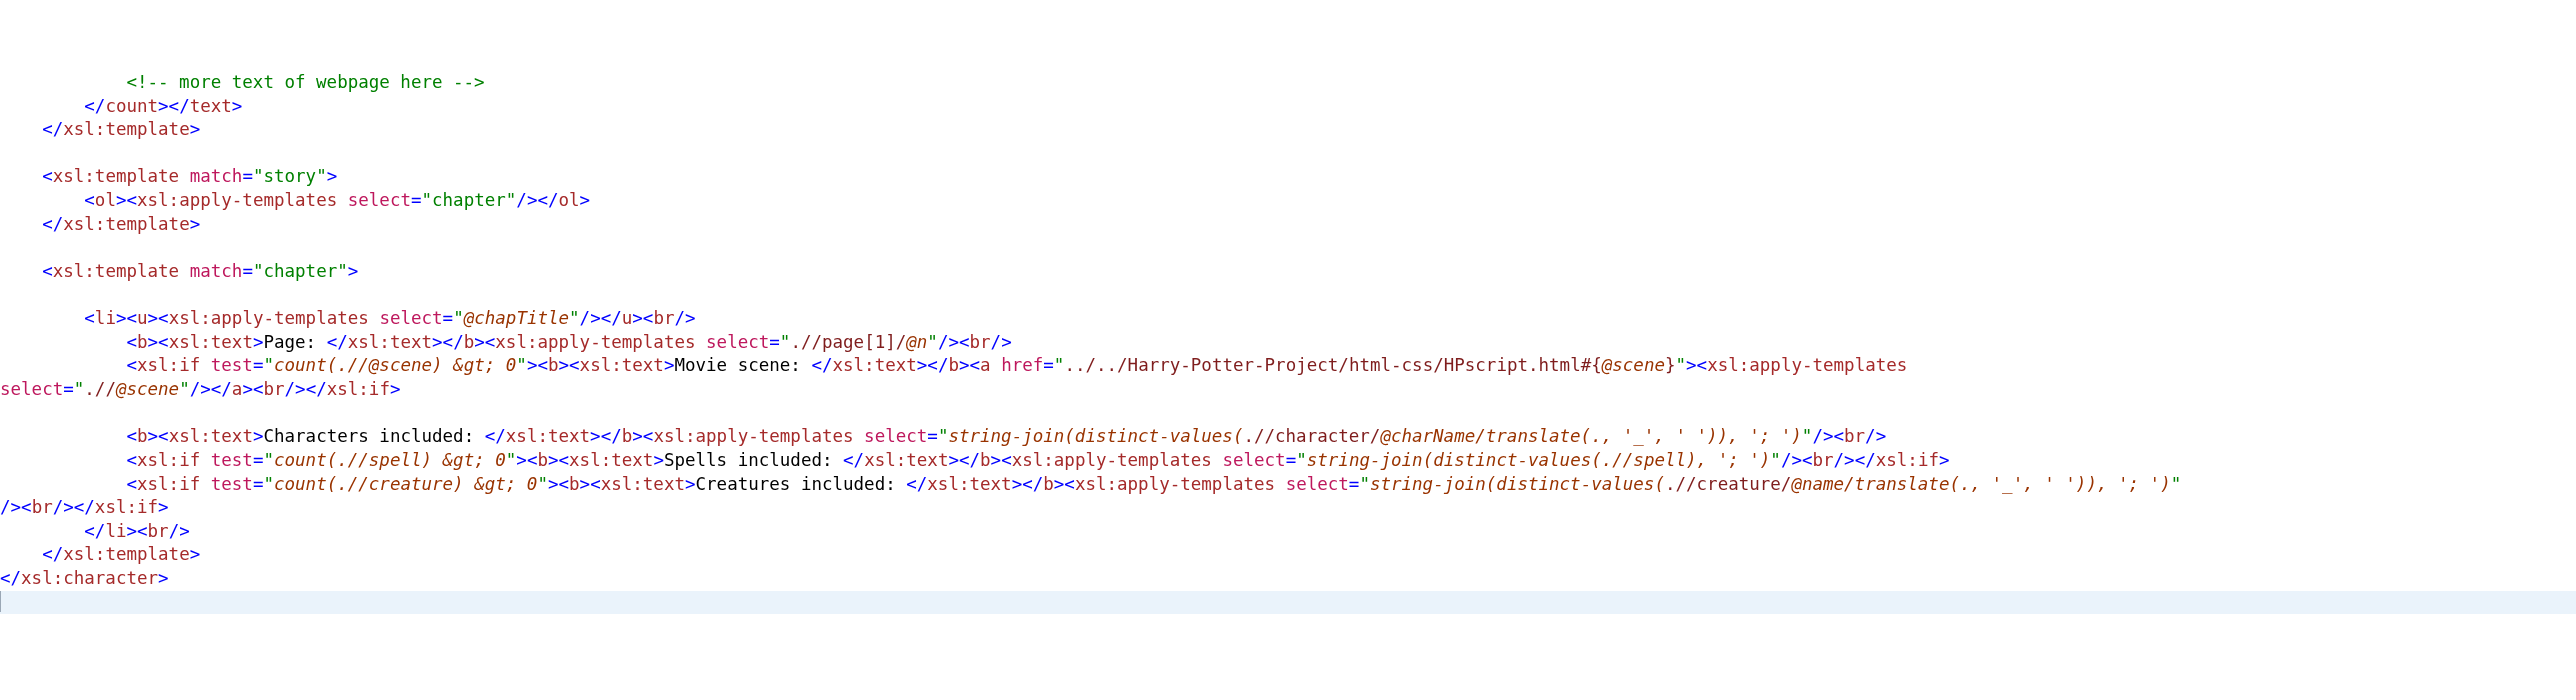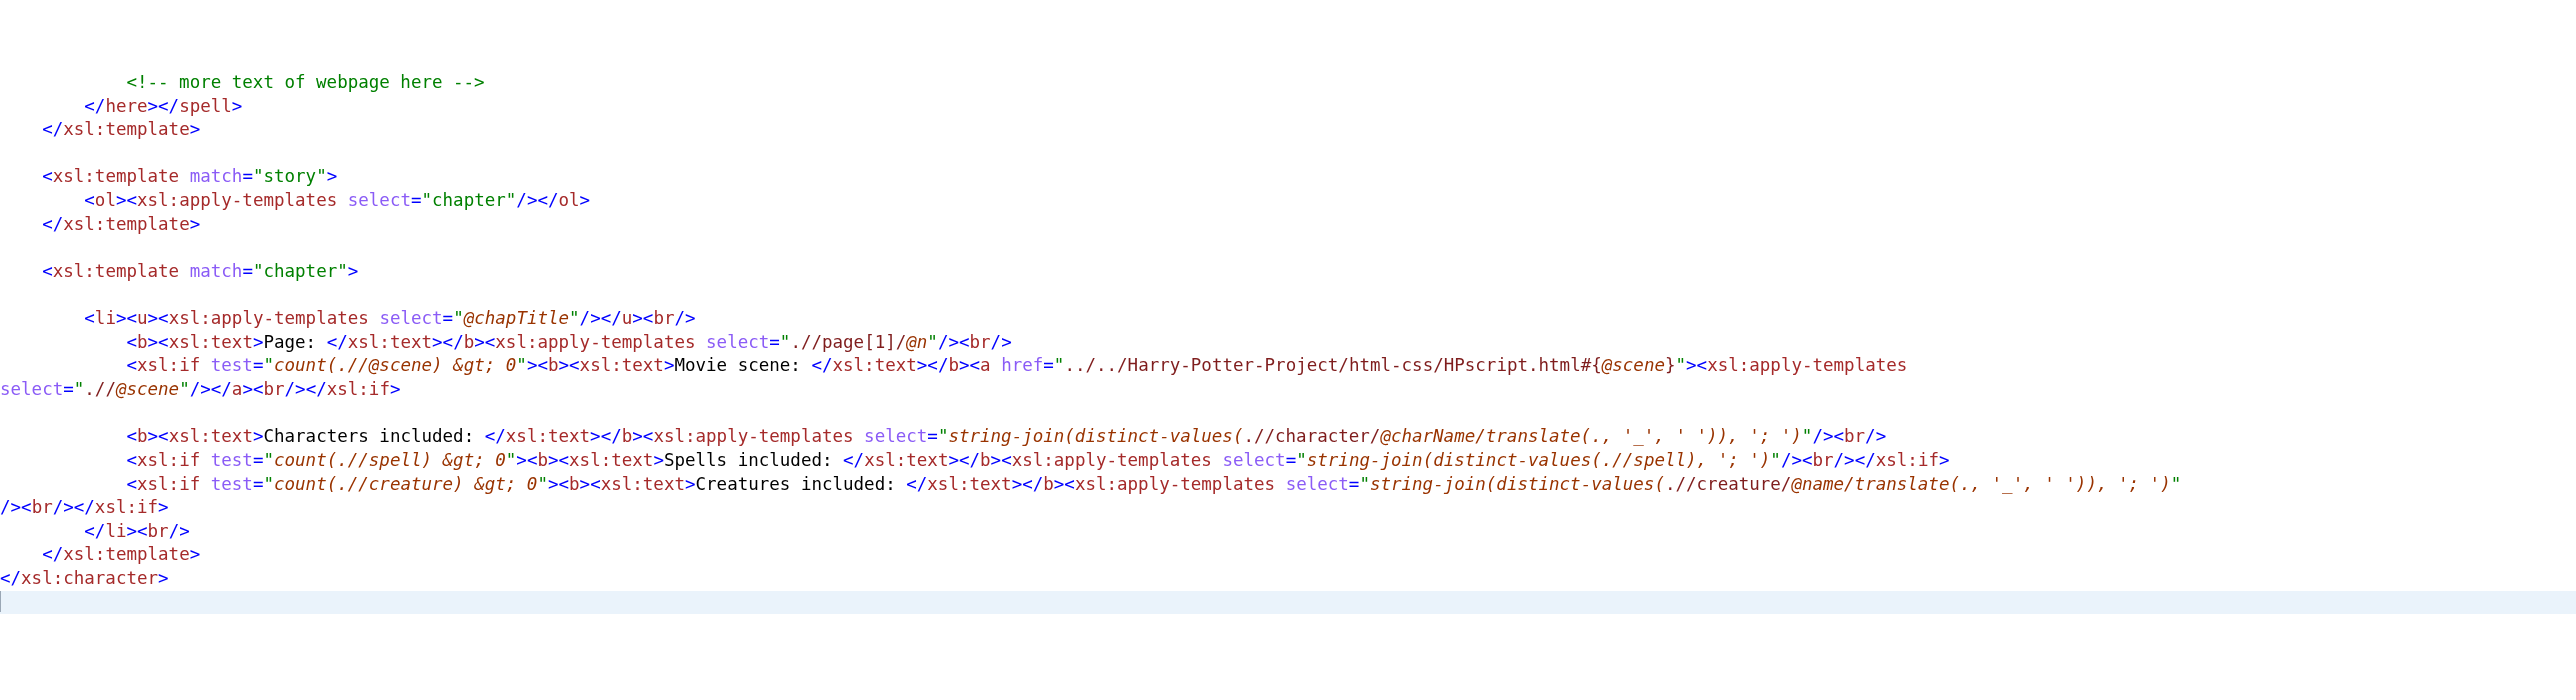--- a/index.html
+++ b/index.html
@@ -7,41 +7,41 @@
     padding: 0;
     font-family: "Menlo", "Consolas", "DejaVu Sans Mono", monospace;
     font-size: 17.5px;
     background: #ffffff;
     white-space: pre;
     line-height: 1.35;
   }
   .code-block { padding: 0; }
   .blue  { color: #0000ff; }
   .green { color: #008000; }
-  .olive { color: #8b5cf6; }
+  .olive { color: #be185d; }
   .str   { color: #008000; }
   .brown { color: #a52a2a; }
   .teal  { color: #7f1d1d; }
   .black { color: #000000; }
   .cbrown { color: #993300; font-style: italic; text-align: right; }
   .cursor {
     display: inline-block;
     width: 1px;
     height: 1.2em;
     background: #9aa7b5;
     vertical-align: text-bottom;
   }
   .highlight-line { background: #eaf3fb; display: block; }
 </style>
 </head>
 <body>
 
 
 <div class="code-block">            <span class="green">&lt;!-- more text of webpage here --&gt;</span>
-        <span class="blue"><span>&lt;/</span><span class="brown">here</span><span>&gt;</span><span>&lt;/</span><span class="brown">spell</span><span>&gt;</span></span>
+        <span class="blue"><span>&lt;/</span><span class="brown">count</span><span>&gt;</span><span>&lt;/</span><span class="brown">text</span><span>&gt;</span></span>
     <span class="blue"><span>&lt;/</span><span class="brown">xsl:template</span><span>&gt;</span></span>
 
     <span class="blue"><span>&lt;</span><span class="brown">xsl:template</span> <span class="olive">match</span>=<span class="str">"story"</span><span>&gt;</span></span>
         <span class="blue"><span>&lt;</span><span class="brown">ol</span><span>&gt;</span><span>&lt;</span><span class="brown">xsl:apply-templates</span> <span class="olive">select</span>=<span class="str">"chapter"</span><span>/&gt;</span><span>&lt;/</span><span class="brown">ol</span><span>&gt;</span></span>
     <span class="blue"><span>&lt;/</span><span class="brown">xsl:template</span><span>&gt;</span></span>
 
     <span class="blue"><span>&lt;</span><span class="brown">xsl:template</span> <span class="olive">match</span>=<span class="str">"chapter"</span><span>&gt;</span></span>
 
         <span class="blue"><span>&lt;</span><span class="brown">li</span><span>&gt;</span><span>&lt;</span><span class="brown">u</span><span>&gt;</span><span>&lt;</span><span class="brown">xsl:apply-templates</span> <span class="olive">select</span>=<span class="str">"</span><span class="cbrown">@chapTitle</span><span class="str">"</span><span>/&gt;</span><span>&lt;/</span><span class="brown">u</span><span>&gt;</span><span>&lt;</span><span class="brown">br</span><span>/&gt;</span></span>
             <span class="blue"><span>&lt;</span><span class="brown">b</span><span>&gt;</span><span>&lt;</span><span class="brown">xsl:text</span><span>&gt;</span><span class="black">Page: </span><span>&lt;/</span><span class="brown">xsl:text</span><span>&gt;</span><span>&lt;/</span><span class="brown">b</span><span>&gt;</span><span>&lt;</span><span class="brown">xsl:apply-templates</span> <span class="olive">select</span>=<span class="str">"</span><span class="teal">.//page[1]/</span><span class="cbrown">@n</span><span class="str">"</span><span>/&gt;</span><span>&lt;</span><span class="brown">br</span><span>/&gt;</span></span>

